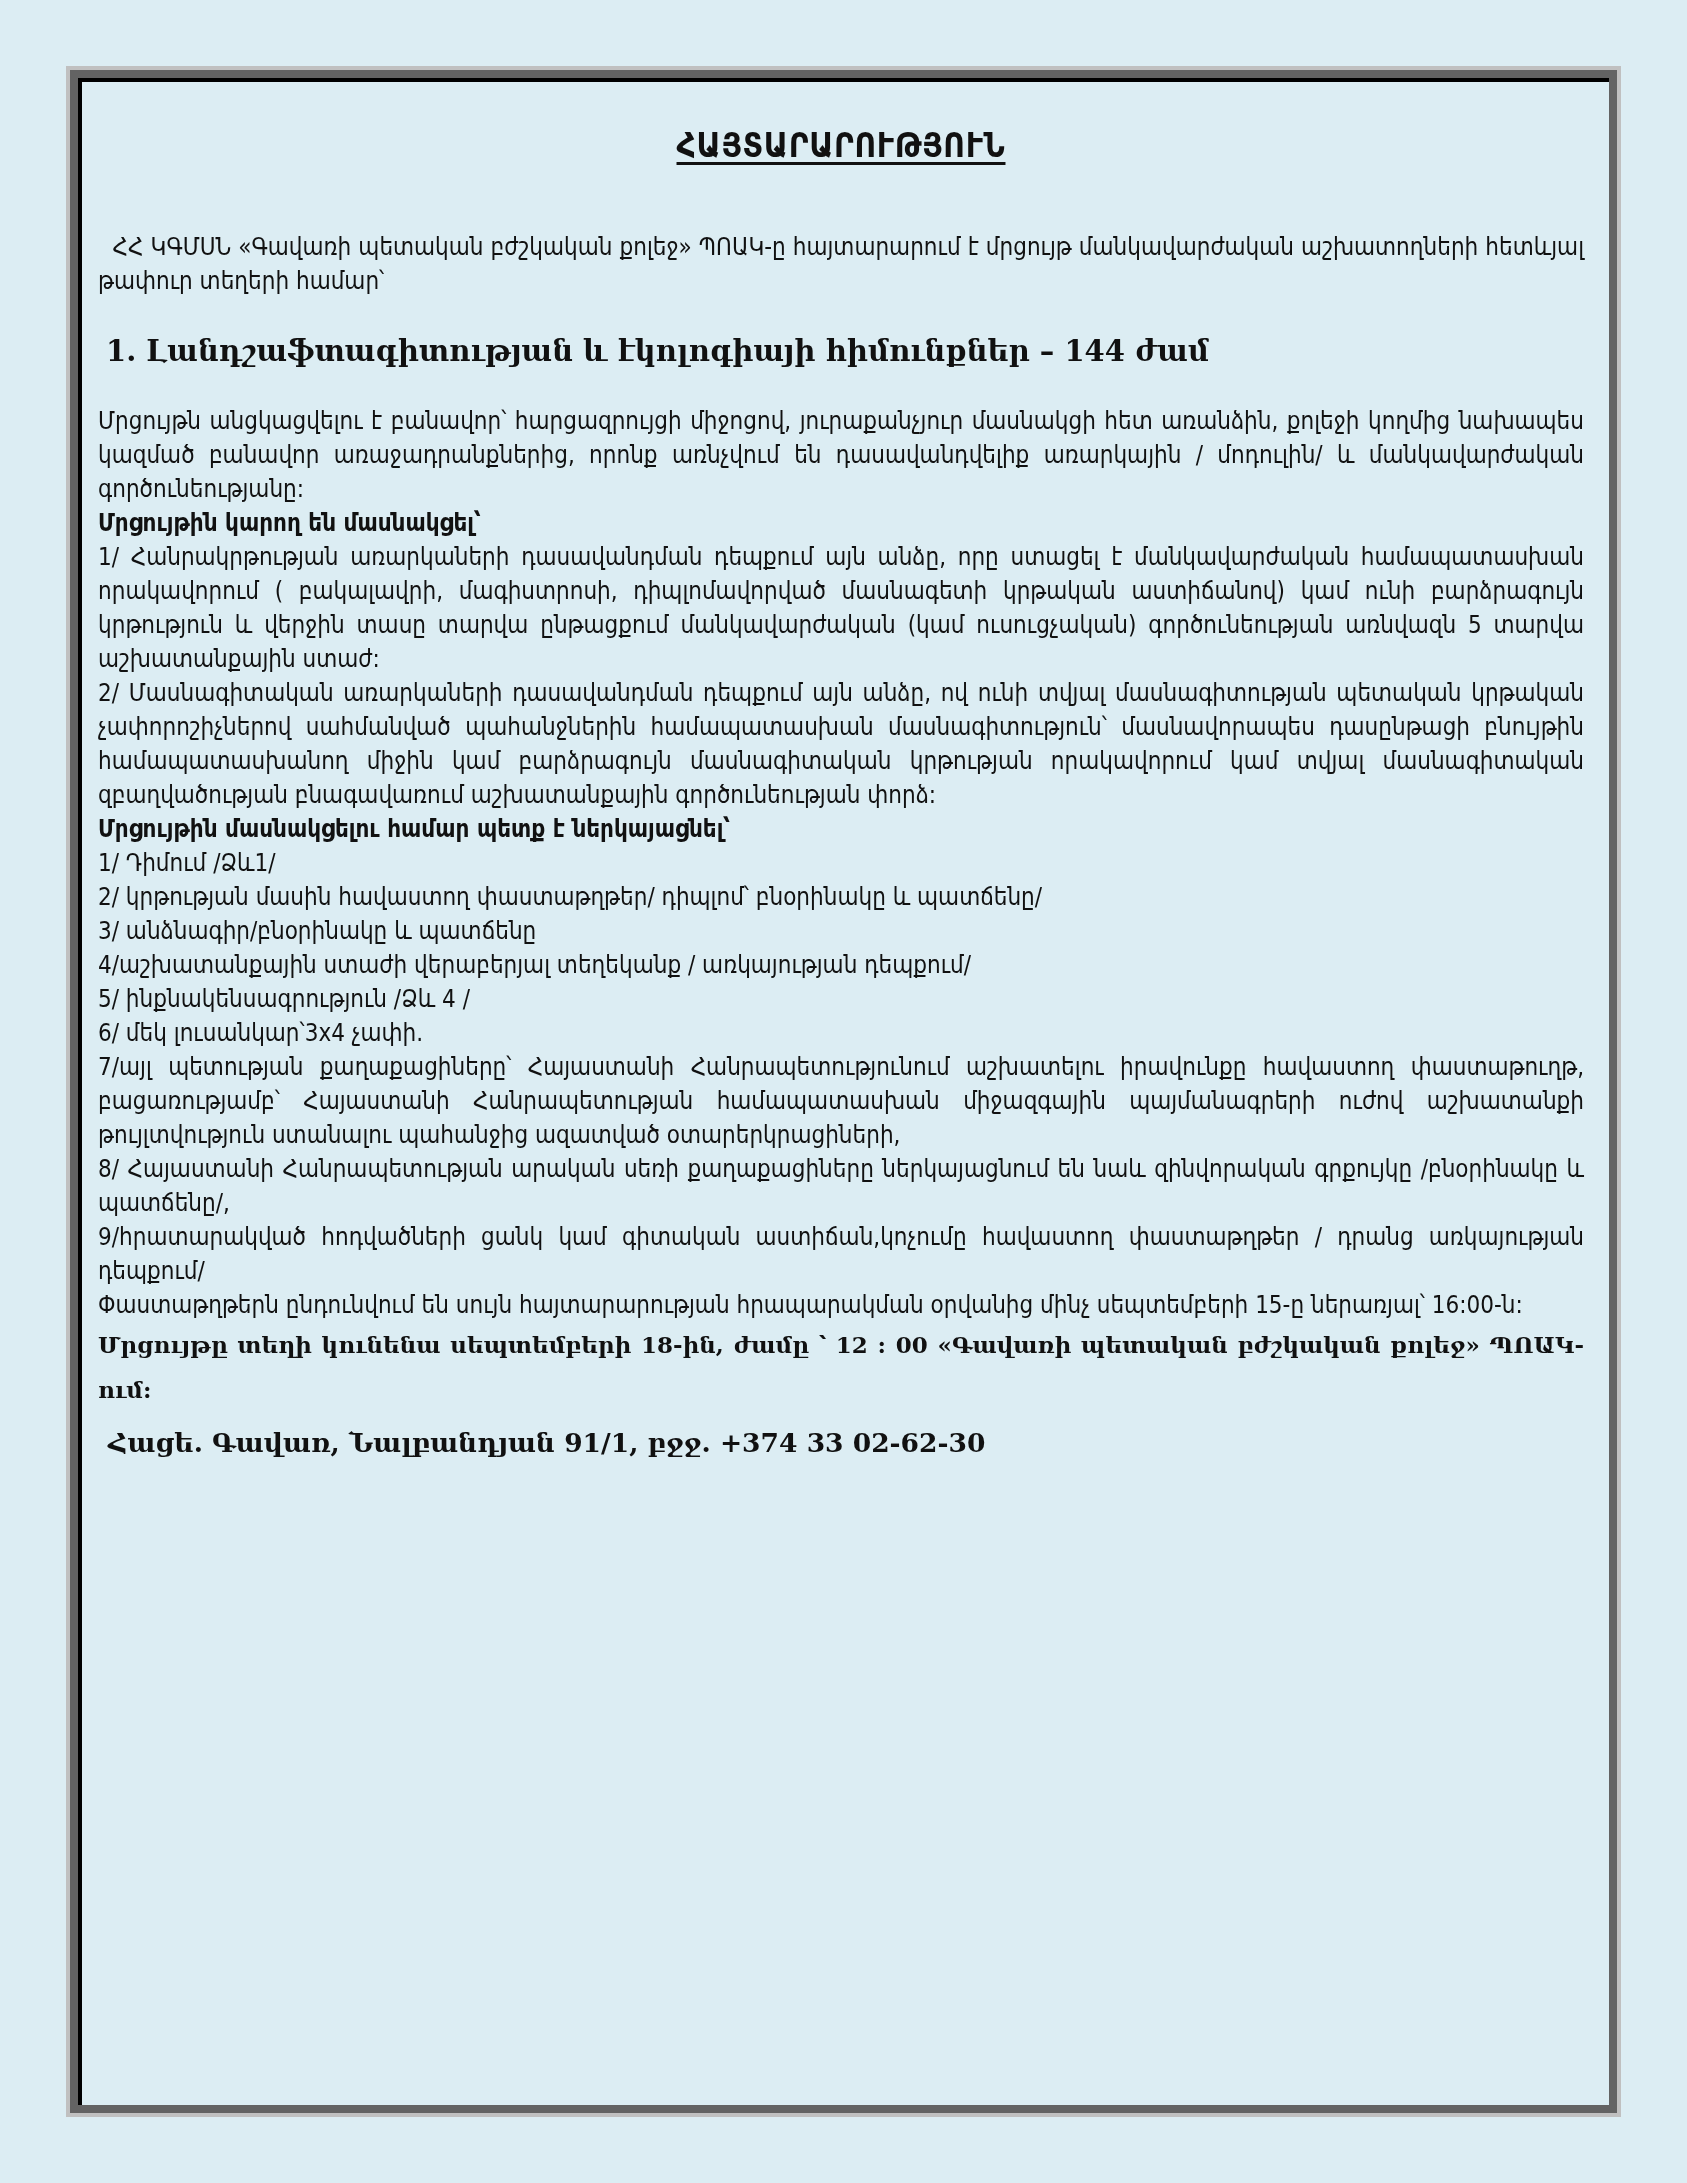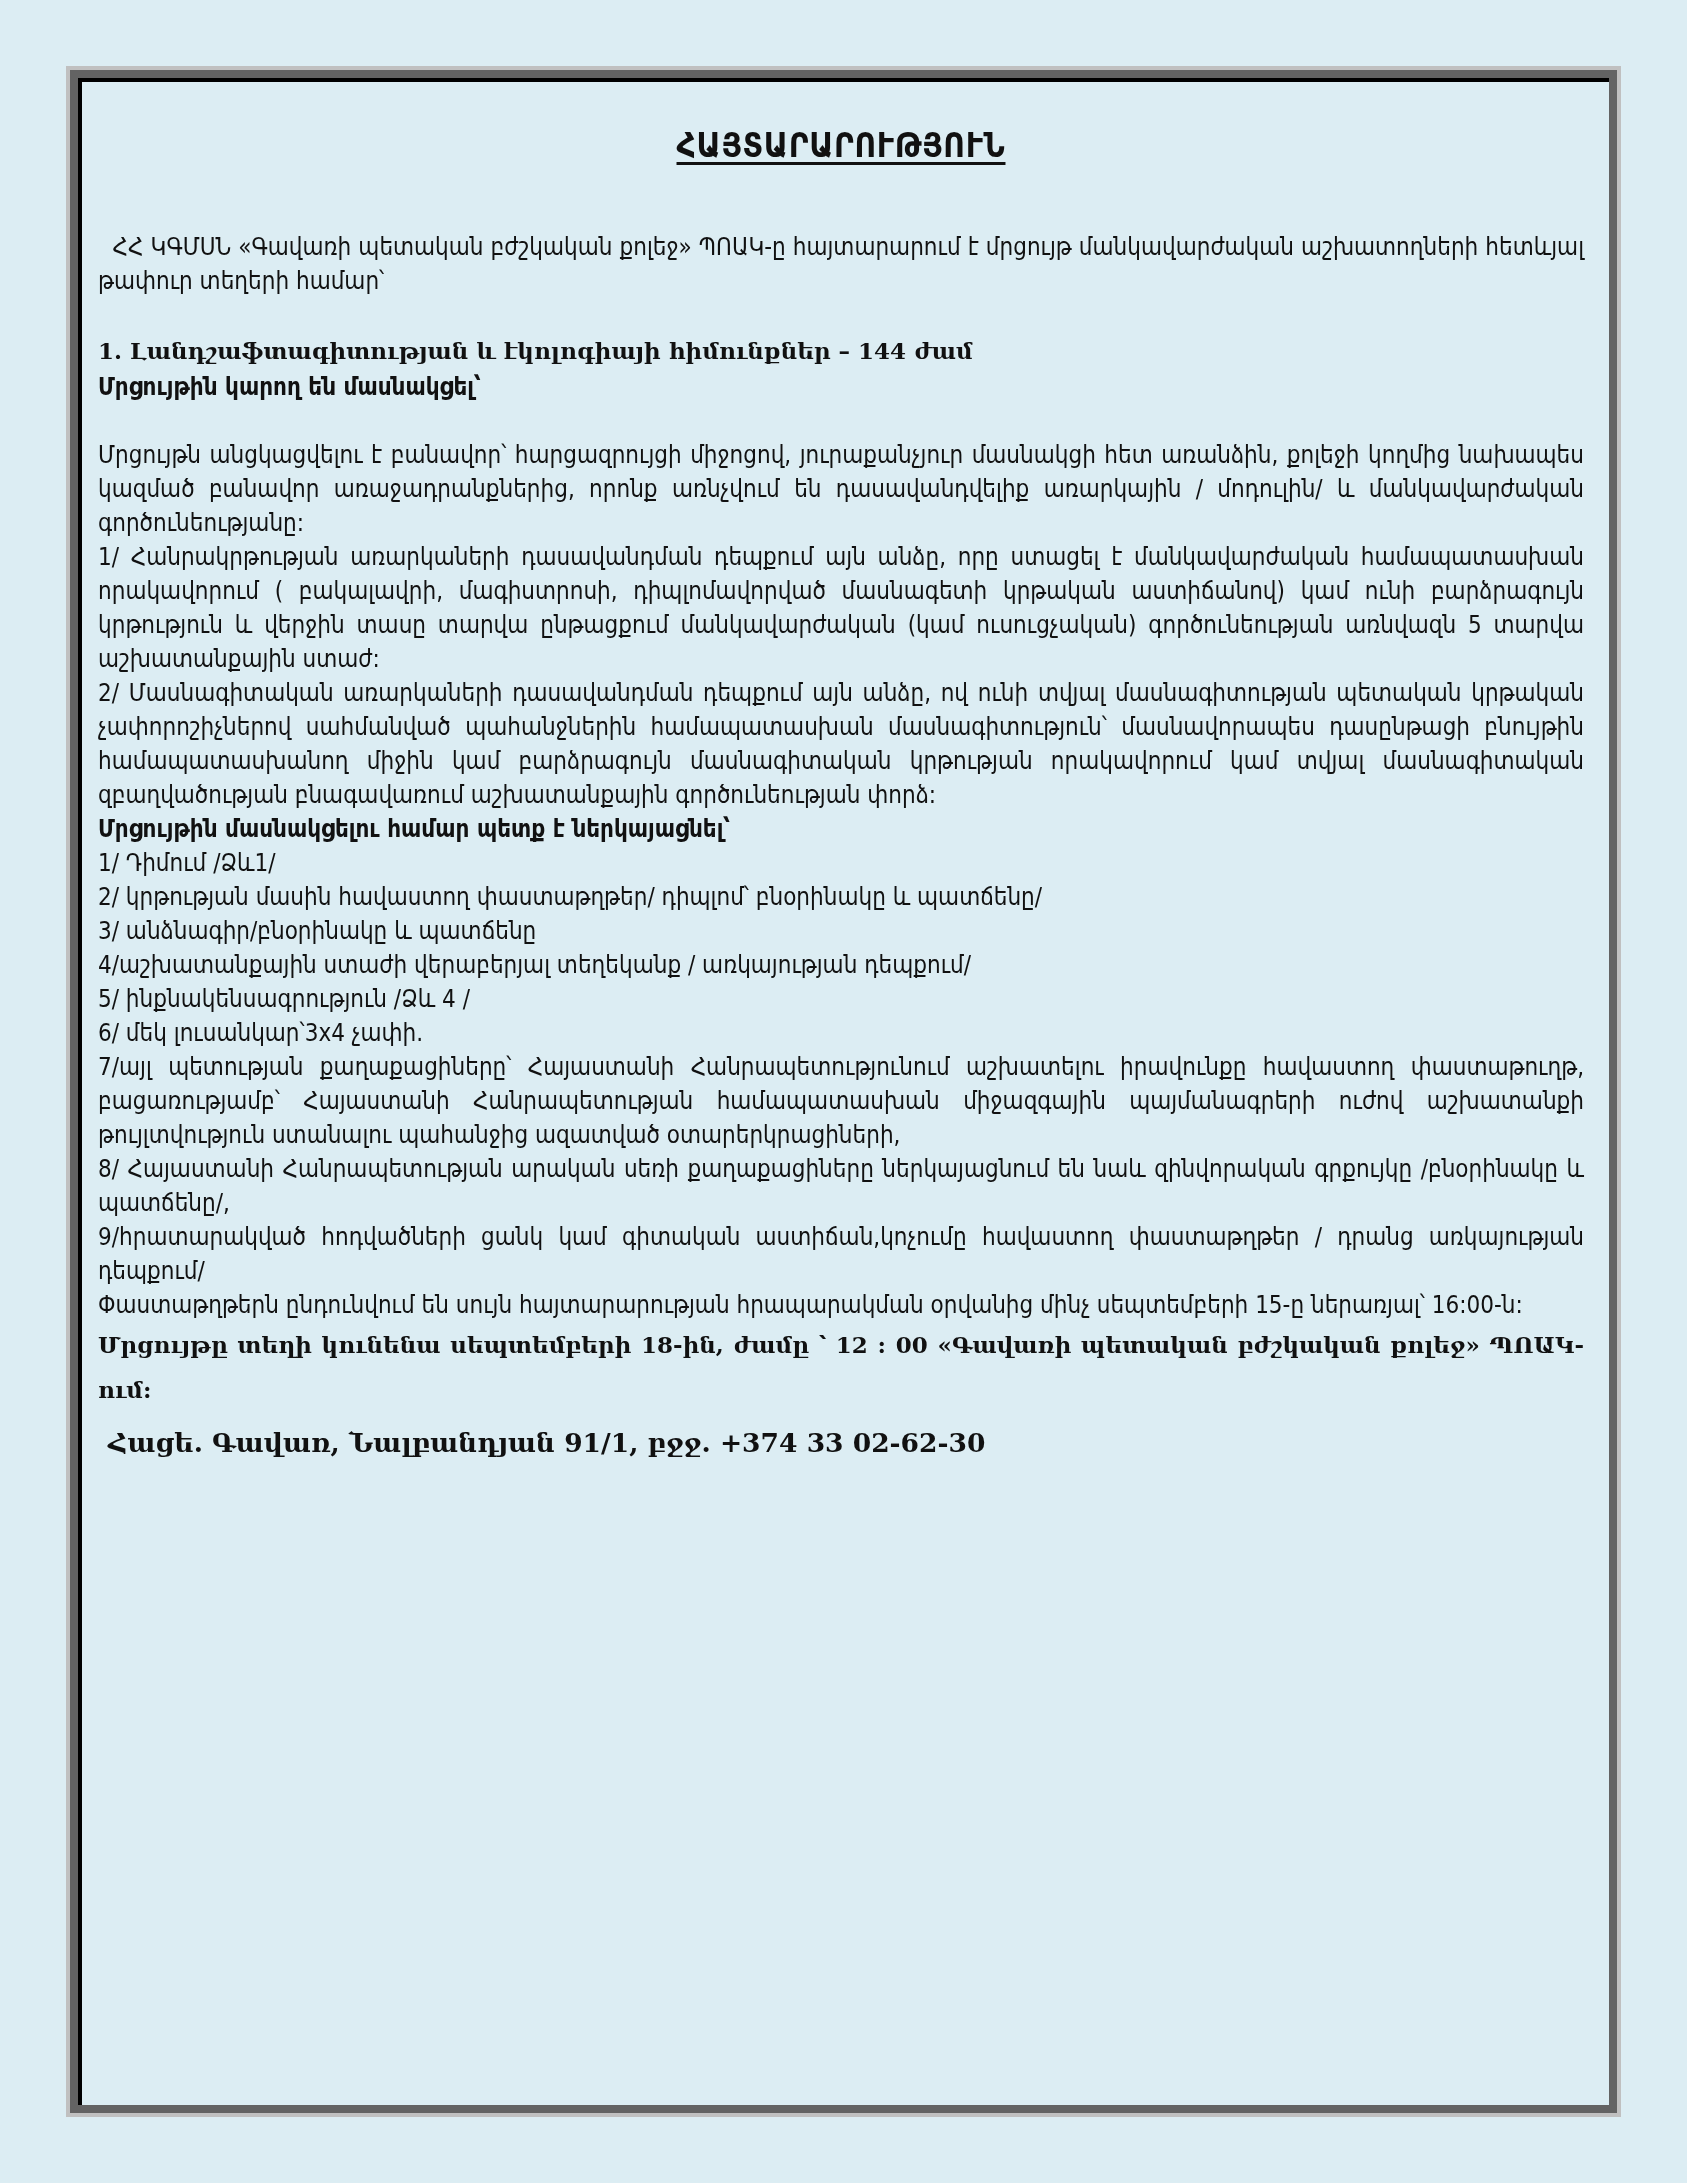--- a/index.html
+++ b/index.html
@@ -29,21 +29,21 @@
     text-underline-offset:5.3px; text-decoration-thickness:2.6px; margin:0; line-height:53px;
     font-family:"DejaVu Sans Condensed","DejaVu Sans", sans-serif;
   }
   .txt {
     font-family:"DejaVu Sans Condensed","DejaVu Sans", sans-serif;
     font-size:24px; line-height:34px; text-align:justify; margin:0;
     font-stretch:condensed;
   }
   .intro { margin-top:58px; text-indent:14.6px; }
   .subjects { margin-top:34px; }
-  .subj { font-size:23px; line-height:38px; font-weight:bold; margin:0; }
+  .subj { font-size:29px; line-height:38px; font-weight:bold; margin:8px; }
   .para { margin-top:34px; }
   .bold { font-weight:bold; }
   .last-line { text-align-last:left; }
   .final { font-size:23px; line-height:45px; font-weight:bold; text-align:justify; margin:0; }
   .address { font-size:26.5px; line-height:42px; font-weight:bold; margin:10px; }
   p { margin:0; }
 </style>
 </head>
 <body>
 
@@ -53,23 +53,23 @@
 
 <div class="page">
   <h1 class="title">ՀԱՅՏԱՐԱՐՈՒԹՅՈՒՆ</h1>
 
   <p class="txt intro last-line">ՀՀ ԿԳՄՍՆ «Գավառի պետական բժշկական քոլեջ» ՊՈԱԿ-ը հայտարարում է մրցույթ մանկավարժական աշխատողների հետևյալ թափուր տեղերի համար՝</p>
 
   <div class="subjects">
     <p class="subj">1. Լանդշաֆտագիտության և էկոլոգիայի հիմունքներ – 144 ժամ</p>
   </div>
 
+  <p class="txt para last-line">Մրցույթն անցկացվելու է բանավոր՝ հարցազրույցի միջոցով, յուրաքանչյուր մասնակցի հետ առանձին, քոլեջի կողմից նախապես կազմած բանավոր առաջադրանքներից, որոնք առնչվում են դասավանդվելիք առարկային / մոդուլին/ և մանկավարժական գործունեությանը:</p>
+
   <p class="txt bold">Մրցույթին կարող են մասնակցել՝</p>
-
-  <p class="txt para last-line">Մրցույթն անցկացվելու է բանավոր՝ հարցազրույցի միջոցով, յուրաքանչյուր մասնակցի հետ առանձին, քոլեջի կողմից նախապես կազմած բանավոր առաջադրանքներից, որոնք առնչվում են դասավանդվելիք առարկային / մոդուլին/ և մանկավարժական գործունեությանը:</p>
   <p class="txt last-line">1/ Հանրակրթության առարկաների դասավանդման դեպքում այն անձը, որը ստացել է մանկավարժական համապատասխան որակավորում ( բակալավրի, մագիստրոսի, դիպլոմավորված մասնագետի կրթական աստիճանով) կամ ունի բարձրագույն կրթություն և վերջին տասը տարվա ընթացքում մանկավարժական (կամ ուսուցչական) գործունեության առնվազն 5 տարվա աշխատանքային ստաժ:</p>
   <p class="txt last-line">2/ Մասնագիտական առարկաների դասավանդման դեպքում այն անձը, ով ունի տվյալ մասնագիտության պետական կրթական չափորոշիչներով սահմանված պահանջներին համապատասխան մասնագիտություն՝ մասնավորապես դասընթացի բնույթին համապատասխանող միջին կամ բարձրագույն մասնագիտական կրթության որակավորում կամ տվյալ մասնագիտական զբաղվածության բնագավառում աշխատանքային գործունեության փորձ:</p>
 
   <p class="txt bold">Մրցույթին մասնակցելու համար պետք է ներկայացնել՝</p>
   <p class="txt">1/ Դիմում /Ձև1/</p>
   <p class="txt">2/ կրթության մասին հավաստող փաստաթղթեր/ դիպլոմ՝ բնօրինակը և պատճենը/</p>
   <p class="txt">3/ անձնագիր/բնօրինակը և պատճենը</p>
   <p class="txt">4/աշխատանքային ստաժի վերաբերյալ տեղեկանք / առկայության դեպքում/</p>
   <p class="txt">5/ ինքնակենսագրություն /Ձև 4 /</p>
   <p class="txt">6/ մեկ լուսանկար՝3x4 չափի.</p>

